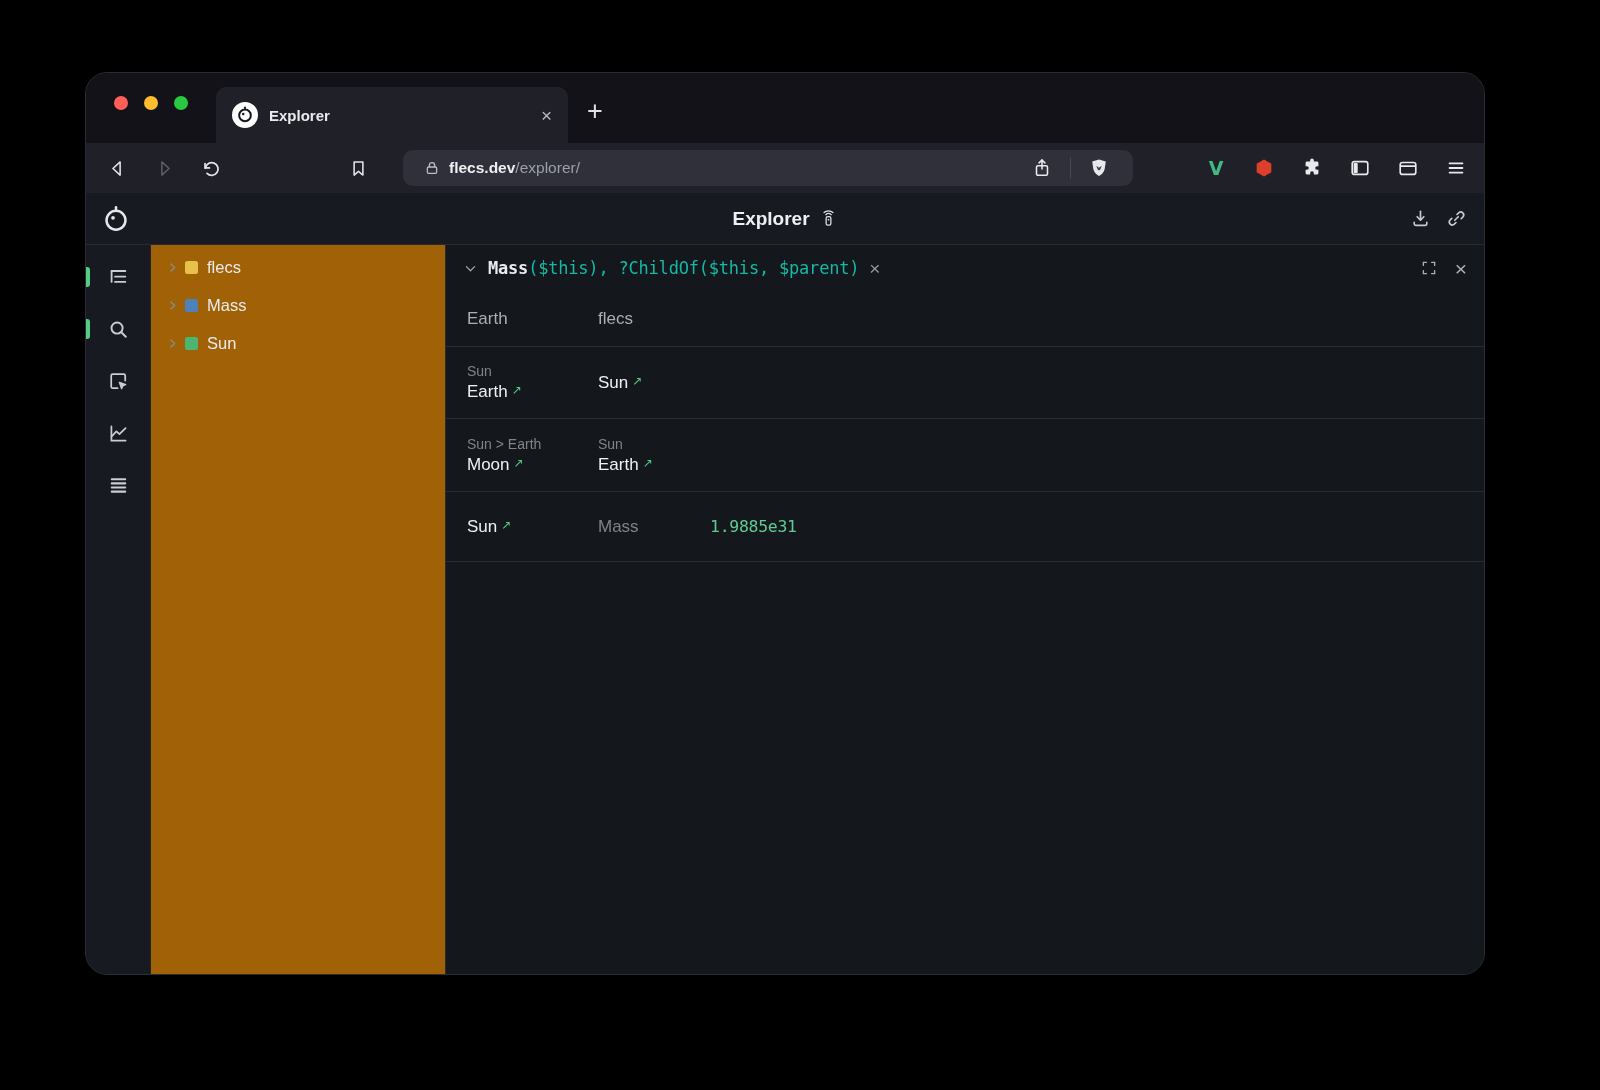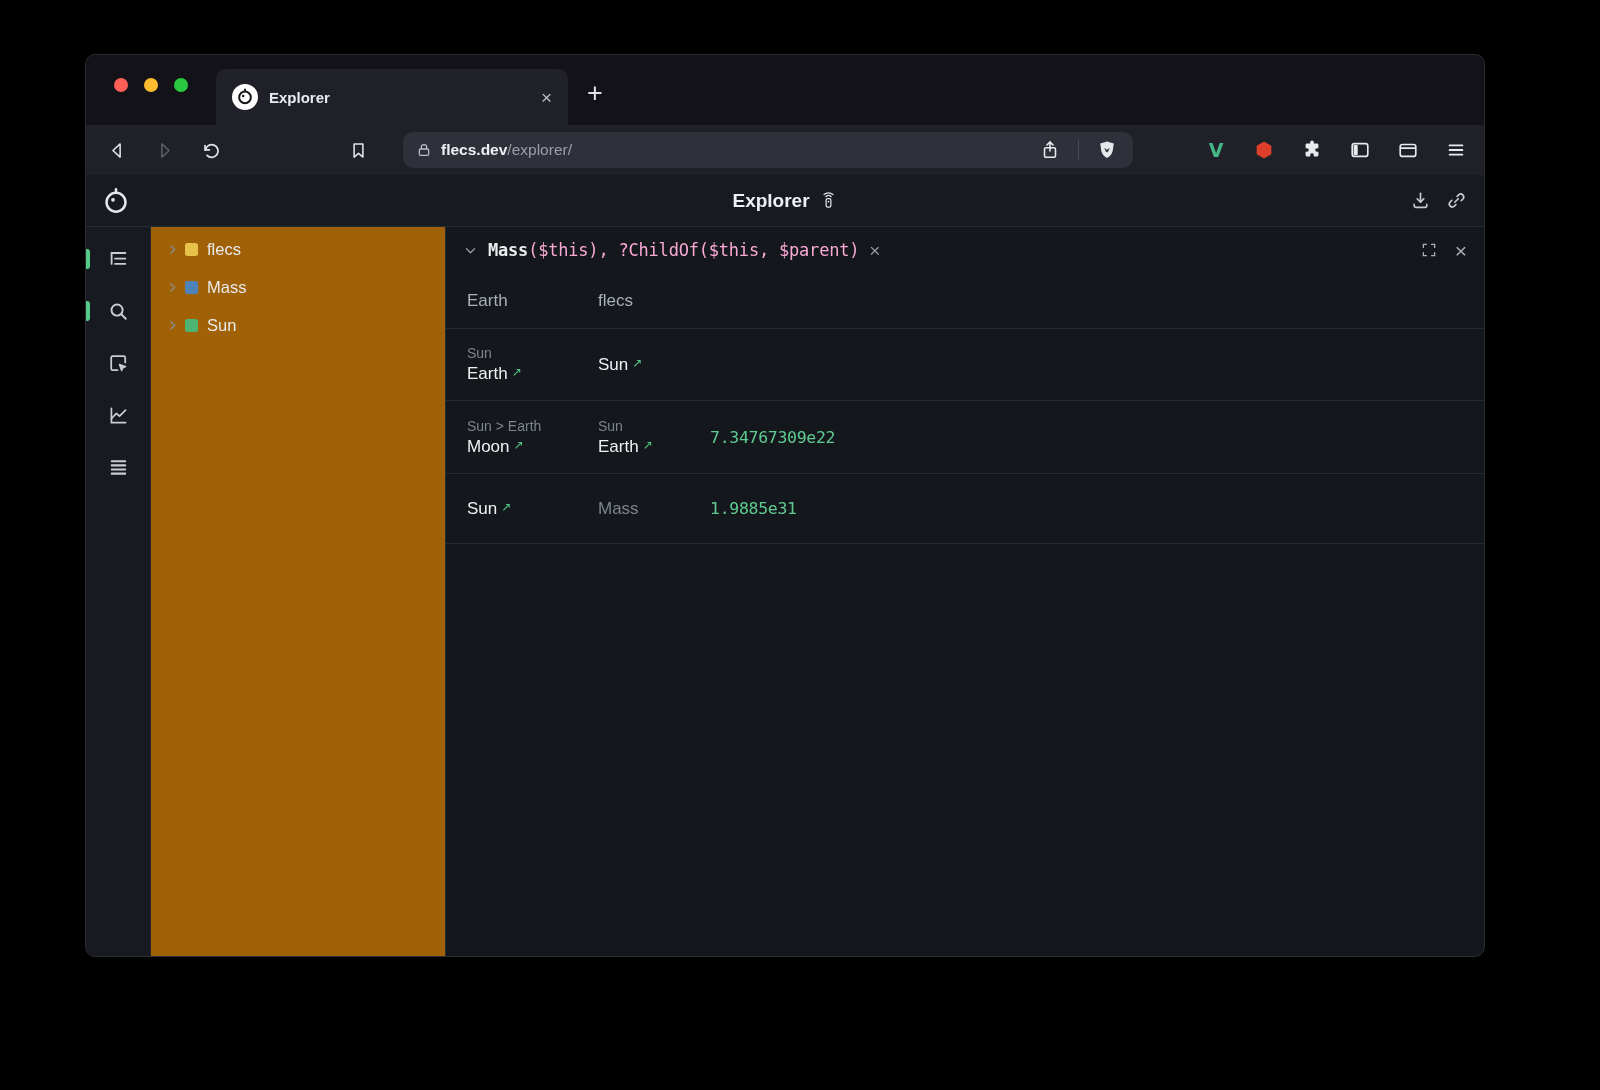--- a/index.html
+++ b/index.html
@@ -1,22 +1,22 @@
 <!DOCTYPE html>
 <html><head>
 <meta charset="utf-8">
 <style>
   * { box-sizing: border-box; margin: 0; padding: 0; }
   html,body { width:1600px; height:1090px; background:#000; overflow:hidden;
               font-family:"Liberation Sans", sans-serif; }
   .stage { position:relative; width:1600px; height:1090px; background:#000; }
 
   
-  .window { position:absolute; left:85px; top:54px; width:1400px; height:903px;
-            background:#14181d; border-radius:10px; overflow:hidden;
+  .window { position:absolute; left:85px; top:72px; width:1400px; height:903px;
+            background:#14181d; border-radius:22px; overflow:hidden;
             border:1px solid #2b2b34; display:flex; flex-direction:column; }
 
   
   .tabstrip { height:70px; background:#121218; position:relative; flex:none; }
   .lights { position:absolute; left:28px; top:23px; display:flex; gap:16px; }
   .light { width:14px; height:14px; border-radius:50%; }
   .light.red { background:#ff5f57; } .light.yellow { background:#febc2e; } .light.green { background:#2ac840; }
   .tab { position:absolute; left:130px; top:14px; width:352px; height:56px; background:#202029;
          border-radius:10px 10px 0 0; display:flex; align-items:center; padding:0 16px; }
   .favicon { width:26px; height:26px; border-radius:50%; background:#fff; display:grid; place-items:center; flex:none; }
@@ -24,21 +24,21 @@
   .tab-close { margin-left:auto; color:#b6bac0; font-size:19px; line-height:1; cursor:pointer; }
   .newtab { position:absolute; left:501px; top:25px; color:#dfe3e7; font-size:27px; font-weight:300; line-height:1; cursor:pointer; }
 
   
   .navbar { height:50px; background:#202029; display:flex; align-items:center; padding:0 15px; flex:none; }
   .navbtn { width:32px; height:32px; display:grid; place-items:center; color:#dfe3e7; margin-right:15px; cursor:pointer; }
   .navbtn.disabled { color:#5c5c66; }
   .navbtn svg { width:21px; height:21px; }
   .bookmark-btn { margin-left:100px; }
   .urlbar { flex:1; height:36px; margin-left:14px; margin-right:70px; background:#30303b; border-radius:10px;
-            display:flex; align-items:center; padding:0 13px; min-width:0; cursor:text; }
+            display:flex; align-items:center; padding:0 21px; min-width:0; cursor:text; }
   .urlbar svg { flex:none; }
   .url-text { margin-left:9px; font-size:15.5px; white-space:nowrap; }
   .url-domain { color:#edeff1; font-weight:700; }
   .url-path { color:#9aa0a7; font-weight:400; }
   .url-right { margin-left:auto; display:flex; align-items:center; gap:15px; }
   .vdiv { width:1px; height:20px; background:#4a4a56; }
   .trailing { display:flex; align-items:center; gap:22px; }
   .ext { width:26px; height:26px; display:grid; place-items:center; color:#e8eaed; cursor:pointer; }
   .ext svg { width:22px; height:22px; }
   .v-glyph { font-size:19px; font-weight:800; color:#42b883; font-family:"DejaVu Sans", sans-serif; }
@@ -69,21 +69,21 @@
   .swatch { width:13px; height:13px; border-radius:2.5px; margin-left:6px; flex:none; }
   .tree-label { margin-left:9px; color:#e8ebee; font-size:16.5px; }
 
   .main { flex:1; background:#14181d; display:flex; flex-direction:column; min-width:0; }
 
   
   .querybar { height:46px; display:flex; align-items:center; padding:0 17px; flex:none; }
   .qchev { color:#9aa1a8; display:grid; place-items:center; cursor:pointer; }
   .query-code { margin-left:10px; font-family:"DejaVu Sans Mono", monospace; font-size:17px; letter-spacing:-0.2px; cursor:text; }
   .q-name { color:#e9edf0; font-weight:700; }
-  .q-rest { color:#f9a8d4;margin-top:25px; }
+  .q-rest { color:#14b8a6;margin-top:25px; }
   .q-remove { margin-left:10px; color:#8f969d; font-size:19px; line-height:1; cursor:pointer; }
   .qb-actions { margin-left:auto; display:flex; align-items:center; gap:17px; }
   .qb-actions .qbtn { color:#aab0b7; display:grid; place-items:center; cursor:pointer; }
   .panel-close { font-size:21px; line-height:1; }
 
   
   .grid3 { display:grid; grid-template-columns:131px 112px 1fr; padding-left:21px; align-items:center; }
   .thead { height:55px; color:#a8afb6; font-size:17px; }
   .trow { border-top:1px solid #262c33; }
   .r1 { height:72px; } .r2 { height:73px; } .r3 { height:70px; }
@@ -357,23 +357,20 @@
                   <span class="earrow">↗</span>
                 </span>
             </div>
             <div class="cell">
               <span class="path">Sun</span>
               <span class="ename">
                   <span>Earth</span>
                   <span class="earrow">↗</span>
                 </span>
             </div>
-            <div class="cell">
-              <span class="mass">7.34767309e22</span>
-            </div>
           </div>
 
           <div class="trow grid3 r3">
             <div class="cell">
 
               <span class="ename">
                   <span>Sun</span>
                   <span class="earrow">↗</span>
                 </span>
             </div>

